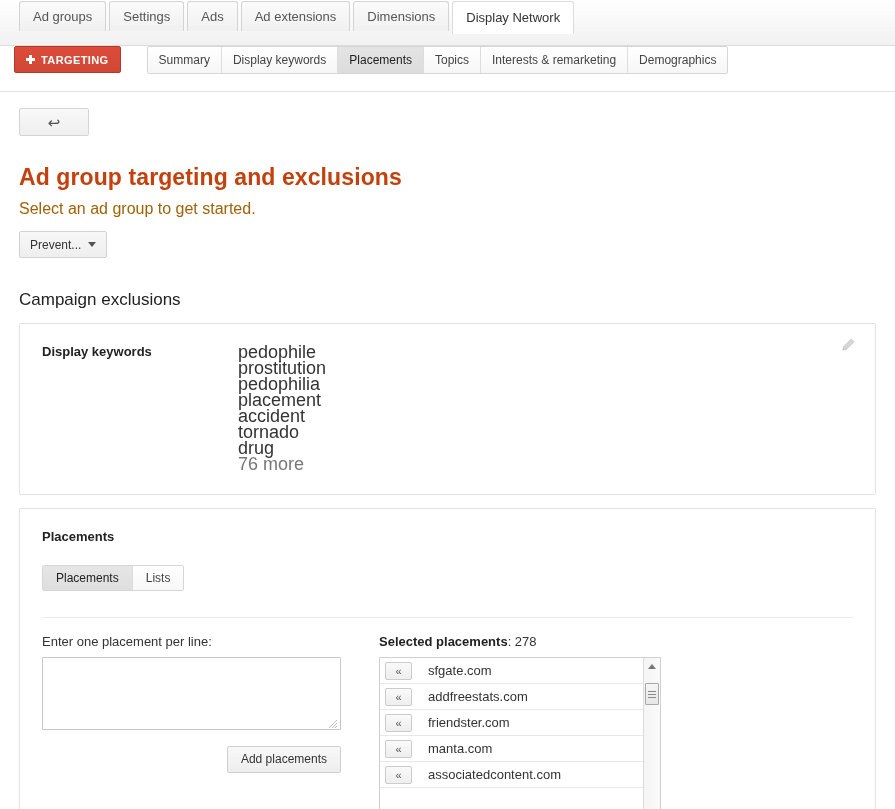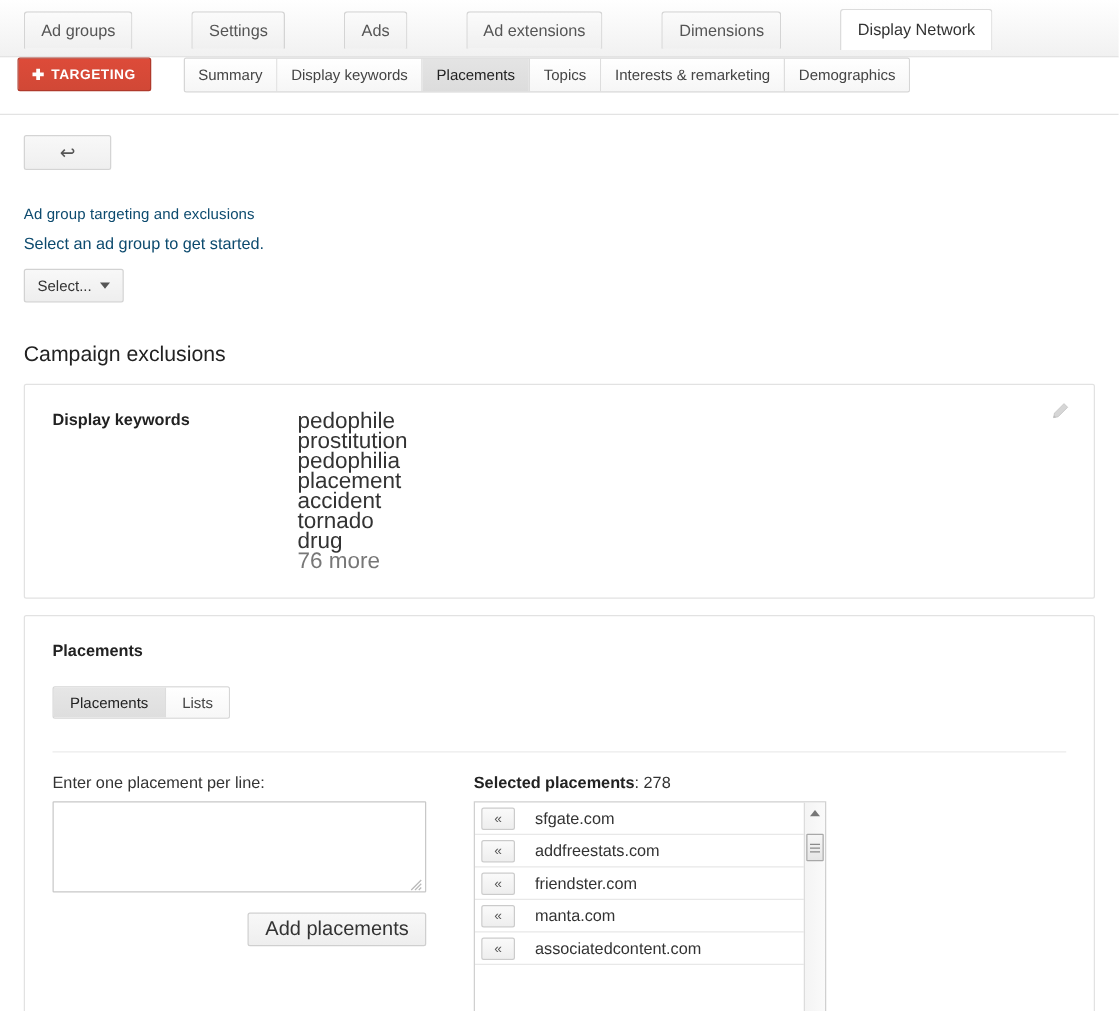--- a/index.html
+++ b/index.html
@@ -21,23 +21,22 @@
   .tabstrip {
     position: relative;
     height: 46px;
     background: linear-gradient(to bottom, #ffffff 0%, #f1f1f1 100%);
     border-bottom: 1px solid #dcdcdc;
     box-sizing: border-box;
     padding-left: 19px;
   }
   .tabstrip .tabs {
     display: flex;
-    align-items: center;
+    align-items: flex-start;
     height: 100%;
-    gap: 44px;
   }
   .mtab {
     height: 30px;
     line-height: 29px;
     padding: 0 13px;
     margin-right: 3px;
     font-size: 13px;
     color: #555555;
     background: linear-gradient(to bottom, #fbfbfb 0%, #f0f0f0 100%);
     border: 1px solid #d4d4d4;
@@ -146,29 +145,29 @@
     box-sizing: border-box;
   }
   .back-arrow {
     display: block;
     color: #555555;
     font-size: 15px;
     line-height: 1;
   }
 
   h2.section-title {
-    font-size: 12px;
-    font-weight: normal;
-    color: #0c4a6e;
+    font-size: 23px;
+    font-weight: bold;
+    color: #c2410c;
     margin: 28px 0 0 0;
     letter-spacing: .1px;
   }
   .section-sub {
-    font-size: 13px;
-    color: #0c4a6e;
+    font-size: 16px;
+    color: #a16207;
     margin: 9px 0 0 0;
   }
   .choose-btn {
     margin-top: 13px;
     display: inline-flex;
     align-items: center;
     gap: 7px;
     height: 27px;
     padding: 0 10px;
     background: linear-gradient(to bottom, #f8f8f8 0%, #eeeeee 100%);
@@ -311,21 +310,21 @@
     display: flex;
     justify-content: flex-end;
     margin-top: 13px;
   }
   .add-btn {
     height: 27px;
     padding: 0 13px;
     background: linear-gradient(to bottom, #f8f8f8 0%, #eeeeee 100%);
     border: 1px solid #cfcfcf;
     border-radius: 2px;
-    font-size: 16px;
+    font-size: 12px;
     color: #333333;
     box-sizing: border-box;
     cursor: pointer;
     line-height: 25px;
   }
 
   .sel-head {
     font-size: 13px;
     color: #333333;
     margin-bottom: 8px;
@@ -444,21 +443,21 @@
 <div class="page">
 
   <div class="back-btn">
     <span class="back-arrow">↩</span>
   </div>
 
   <h2 class="section-title">Ad group targeting and exclusions</h2>
   <p class="section-sub">Select an ad group to get started.</p>
 
   <div class="choose-btn">
-    <span>Select...</span>
+    <span>Prevent...</span>
     <span class="caret-down"></span>
   </div>
 
   <h2 class="campaign-title">Campaign exclusions</h2>
 
   
   <div class="card kw-card">
     <div class="kw-row">
       <div class="kw-label">Display keywords</div>
       <div class="kw-values">

